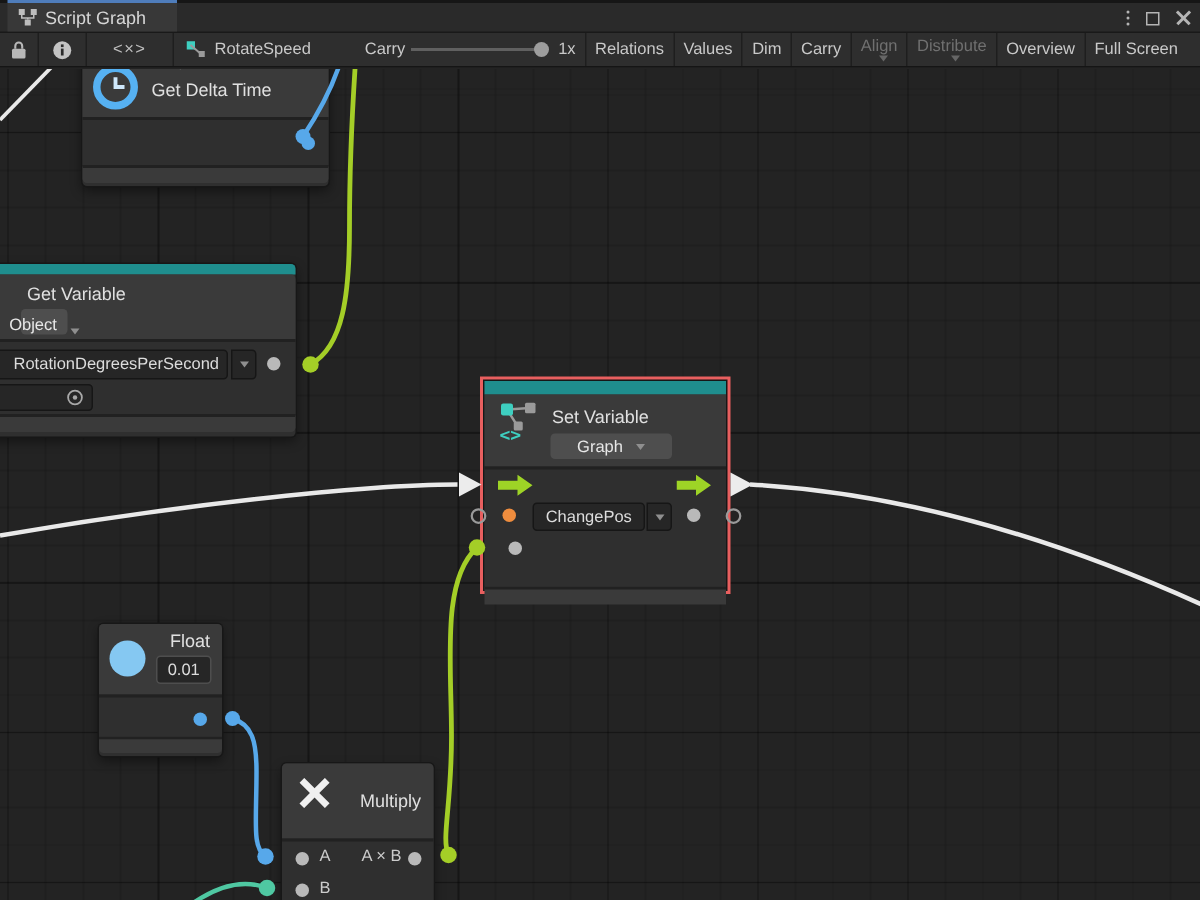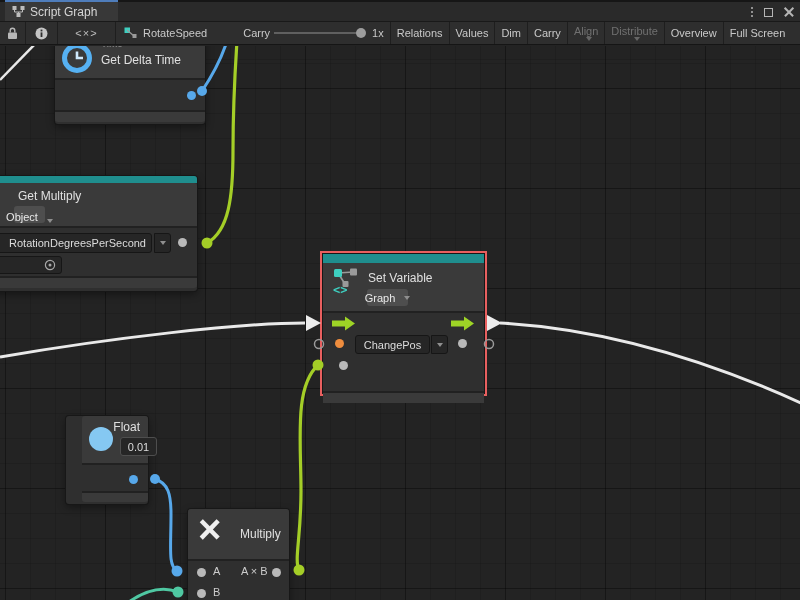--- a/index.html
+++ b/index.html
@@ -157,39 +157,39 @@
     <div class="tbtn">
         <span>Overview</span>
       </div>
     <div class="tbtn nb">
         <span>Full Screen</span>
       </div>
   </div>
 
   <div class="canvas">
 
-    <div class="node" style="left:55px; top:-9px; width:150px; height:87px;">
+    <div class="node" style="left:55px; top:-9px; width:164px; height:87px;">
       <div class="nheader" style="height:41px;">
         <svg width="32" height="32" viewBox="0 0 32 32" style="position:absolute;left:6px;top:5px">
           <circle cx="16" cy="16" r="12.5" stroke="#56b1f2" stroke-width="5" fill="none"></circle>
           <path d="M16 9.5 V16 H22" stroke="#cfe8fb" stroke-width="2.6" fill="none"></path>
         </svg>
         <div class="ncat" style="position:absolute;left:46px;top:1px">Time</div>
         <div class="ntitle" style="position:absolute;left:46px;top:16px">Get Delta Time</div>
       </div>
       <div class="nbody" style="height:32px;">
         <div class="port p-blue" style="right:9px;top:11px;"></div>
       </div>
       <div class="nfooter" style="height:12px;"></div>
     </div>
 
     <div class="node" style="left:-44px; top:130px; width:241px; height:115px;">
       <div class="accent"></div>
       <div class="nheader" style="height:43px;">
-        <div class="ntitle" style="position:absolute;left:62px;top:6px">Get Multiply</div>
+        <div class="ntitle" style="position:absolute;left:62px;top:6px">Get Variable</div>
         <div class="gbtn" style="left:58px;top:23px;width:31px;height:17px;align-items:flex-end;">
           <span>Object</span>
             <span class="caret"></span>
         </div>
       </div>
       <div class="nbody" style="height:50px;">
         <div class="field" style="left:0;top:5px;width:196px;height:20px;justify-content:flex-end;padding-right:5px;">
           <span style="white-space:nowrap">RotationDegreesPerSecond</span>
         </div>
         <div class="fieldbtn" style="left:198px;top:5px;width:17px;height:20px;">
@@ -212,21 +212,21 @@
         <div class="accent" style="height:9px;border-radius:0;"></div>
         <div class="nheader" style="height:48px;border-radius:0;">
           <svg width="30" height="30" viewBox="0 0 30 30" style="position:absolute;left:8px;top:3px">
             <path d="M7 7 L22 6 M7 7 L14 18" stroke="#9a9a9a" stroke-width="1.6"></path>
             <rect x="3" y="3" width="8" height="8" rx="1.5" fill="#3ecfc0"></rect>
             <rect x="19" y="2.5" width="7" height="7" rx="1" fill="#9a9a9a"></rect>
             <rect x="11.5" y="15" width="6" height="6" rx="1" fill="#9a9a9a"></rect>
             <text x="2" y="28" font-size="12" font-weight="bold" fill="#3ecfc0" font-family="DejaVu Sans Mono, monospace">&lt;&gt;</text>
           </svg>
           <div class="ntitle" style="position:absolute;left:45px;top:8px">Set Variable</div>
-          <div class="gbtn" style="left:44px;top:26px;width:41px;height:17px;">
+          <div class="gbtn" style="left:44px;top:26px;width:81px;height:17px;">
             <span>Graph</span>
               <span class="caret"></span>
           </div>
         </div>
         <div class="nbody" style="height:80px;">
           <svg class="flow-arrow" style="left:9px;top:3px" viewBox="0 0 24 15">
             <polygon points="0,4.5 13,4.5 13,0.5 23,7.5 13,14.5 13,10.5 0,10.5" fill="#9ed426"></polygon>
           </svg>
           <svg class="flow-arrow" style="right:9px;top:3px" viewBox="0 0 24 15">
             <polygon points="0,4.5 13,4.5 13,0.5 23,7.5 13,14.5 13,10.5 0,10.5" fill="#9ed426"></polygon>
@@ -238,21 +238,21 @@
           <div class="fieldbtn" style="left:108px;top:22px;width:17px;height:19px;">
             <span class="caret" style="margin:0"></span>
           </div>
           <div class="port p-grey" style="left:135px;top:26px;"></div>
           <div class="port p-grey" style="left:16px;top:48px;"></div>
         </div>
         <div class="nfooter" style="height:12px;border-radius:0;"></div>
       </div>
     </div>
 
-    <div class="node" style="left:66px; top:370px; width:82px; height:88px;padding-left:16px;">
+    <div class="node" style="left:66px; top:370px; width:82px; height:88px;">
       <div class="nheader" style="height:47px;">
         <svg width="26" height="26" viewBox="0 0 26 26" style="position:absolute;left:6px;top:10px">
           <circle cx="13" cy="13" r="12" fill="#85c8f2"></circle>
         </svg>
         <div class="ntitle" style="position:absolute;right:8px;top:4px">Float</div>
         <div class="field" style="left:38px;top:21px;width:37px;height:19px;justify-content:center;border-color:#4e4e4e;">
           <span>0.01</span>
         </div>
       </div>
       <div class="nbody" style="height:28px;">

